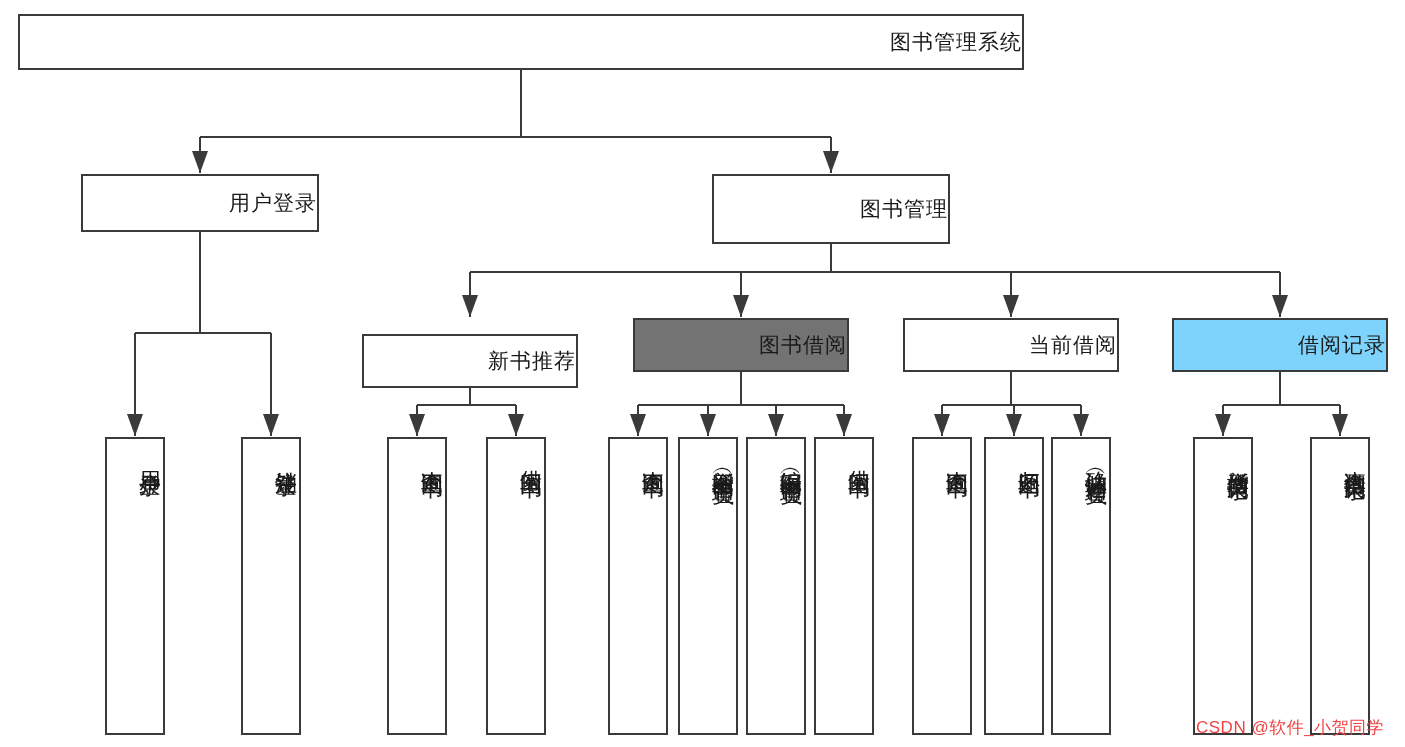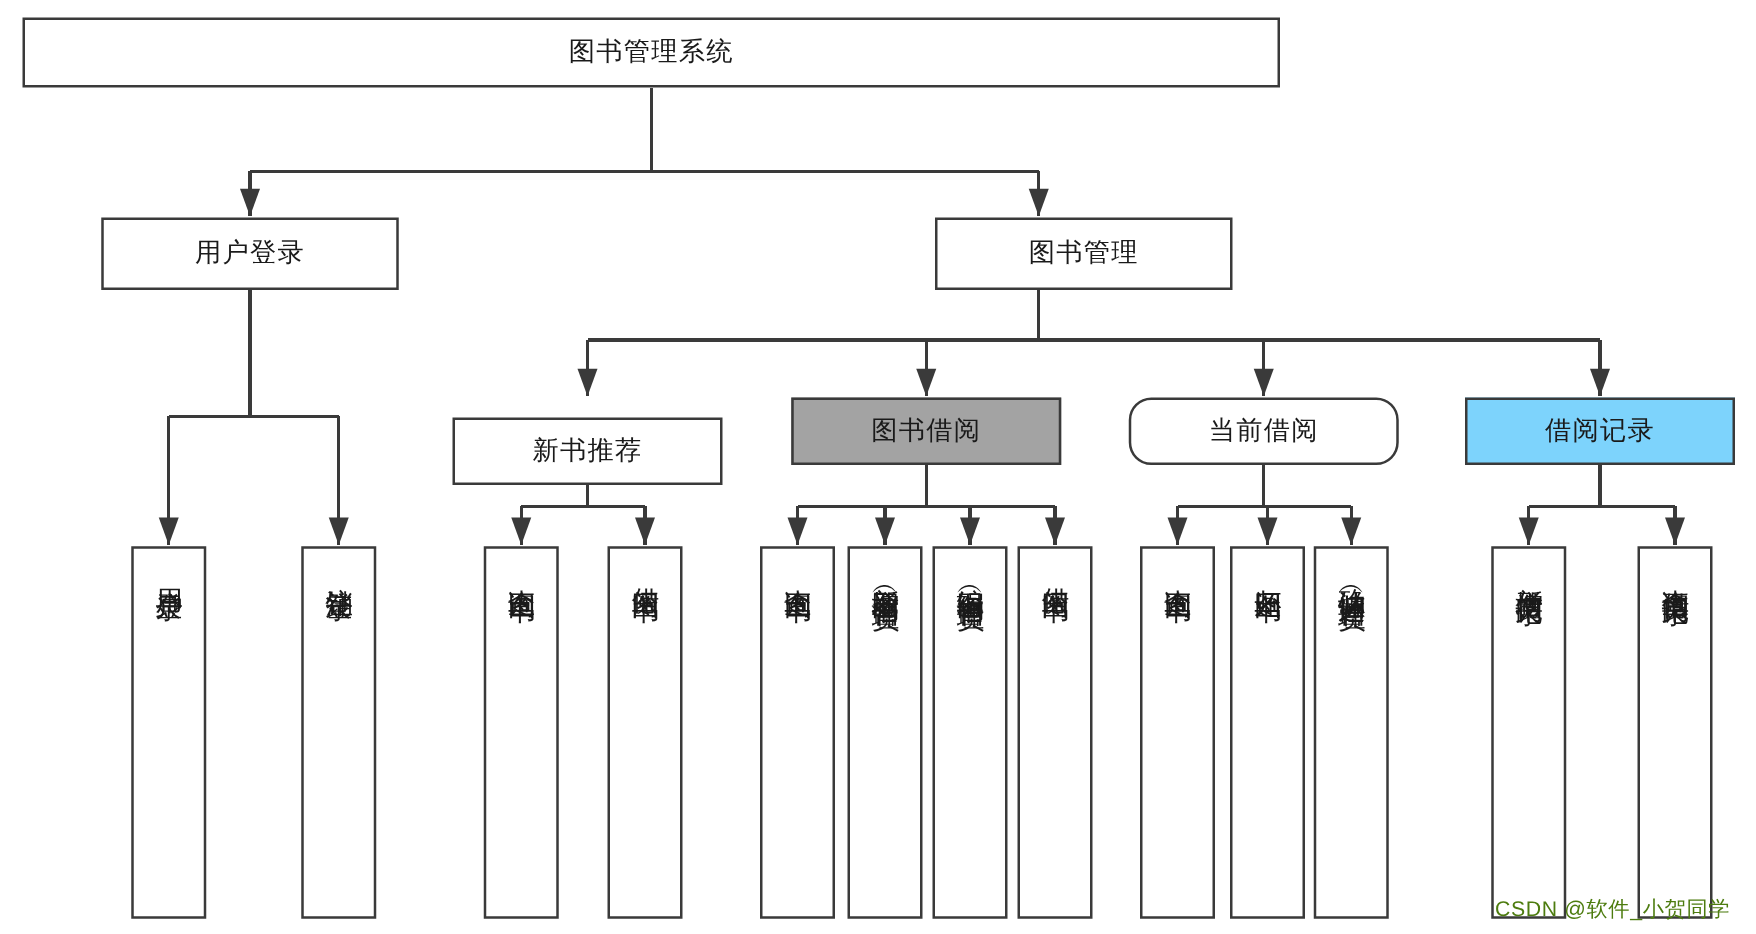--- a/index.html
+++ b/index.html
@@ -24,21 +24,21 @@
     width: 1405px;
     height: 747px;
   }
   .node {
     position: absolute;
     box-sizing: border-box;
     background: #ffffff;
     border: 2px solid #3a3a3a;
     display: flex;
     align-items: center;
-    justify-content: center;
+    justify-content: flex-end;
     color: #1a1a1a;
   }
   .node.horizontal {
     font-size: 21px;
     letter-spacing: 1px;
     line-height: 1.2;
   }
   .node.vertical {
     align-items: flex-start;
     padding-top: 14px;
@@ -48,21 +48,21 @@
     text-orientation: upright;
     font-size: 22px;
     line-height: 1.22;
     letter-spacing: 2px;
     white-space: nowrap;
     text-align: left;
   }
   .watermark {
     position: absolute;
     font-size: 17px;
-    color: #4d7c0f;
+    color: #ef4444;
     white-space: nowrap;
     letter-spacing: 0.5px;
     pointer-events: none;
   }
 </style>
 </head>
 <body>
 
 <div id="canvas">
   <svg id="wires" viewBox="0 0 1405 747" xmlns="http://www.w3.org/2000/svg">
@@ -119,30 +119,30 @@
       <line x1="1340" y1="405" x2="1340" y2="436" stroke="#3a3a3a" stroke-width="2.6" shape-rendering="crispEdges"></line>
       <polygon points="1332,414 1348,414 1340,436" fill="#3a3a3a"></polygon>
     </svg>
   <div id="nodes">
       <div class="node horizontal" style="left: 18px; top: 14px; width: 1006px; height: 56px; border-color: rgb(58, 58, 58); background: rgb(255, 255, 255); color: rgb(26, 26, 26);">
         <span>图书管理系统</span>
       </div>
       <div class="node horizontal" style="left: 81px; top: 174px; width: 238px; height: 58px; border-color: rgb(58, 58, 58); background: rgb(255, 255, 255); color: rgb(26, 26, 26);">
         <span>用户登录</span>
       </div>
-      <div class="node horizontal" style="left: 712px; top: 174px; width: 238px; height: 58px; border-color: rgb(58, 58, 58); background: rgb(255, 255, 255); color: rgb(26, 26, 26); margin-left: 36px;">
+      <div class="node horizontal" style="left: 712px; top: 174px; width: 238px; height: 70px; border-color: rgb(58, 58, 58); background: rgb(255, 255, 255); color: rgb(26, 26, 26);">
         <span>图书管理</span>
       </div>
       <div class="node horizontal" style="left: 362px; top: 318px; width: 216px; height: 54px; border-color: rgb(58, 58, 58); background: rgb(255, 255, 255); color: rgb(26, 26, 26); margin-top: 16px;">
         <span>新书推荐</span>
       </div>
-      <div class="node horizontal" style="left: 633px; top: 318px; width: 216px; height: 54px; border-color: rgb(58, 58, 58); background: #a3a3a3; color: rgb(26, 26, 26);">
+      <div class="node horizontal" style="left: 633px; top: 318px; width: 216px; height: 54px; border-color: rgb(58, 58, 58); background: #737373; color: rgb(26, 26, 26);">
         <span>图书借阅</span>
       </div>
-      <div class="node horizontal" style="left: 903px; top: 318px; width: 216px; height: 54px; border-color: rgb(58, 58, 58); background: rgb(255, 255, 255); color: rgb(26, 26, 26); border-radius: 18px;">
+      <div class="node horizontal" style="left: 903px; top: 318px; width: 216px; height: 54px; border-color: rgb(58, 58, 58); background: rgb(255, 255, 255); color: rgb(26, 26, 26);">
         <span>当前借阅</span>
       </div>
       <div class="node horizontal" style="left: 1172px; top: 318px; width: 216px; height: 54px; border-color: rgb(58, 58, 58); background: #7dd3fc; color: rgb(26, 26, 26);">
         <span>借阅记录</span>
       </div>
       <div class="node vertical" style="left: 105px; top: 437px; width: 60px; height: 298px; border-color: rgb(58, 58, 58); background: rgb(255, 255, 255); color: rgb(26, 26, 26);">
         <span class="vlabel">用户登录</span>
       </div>
       <div class="node vertical" style="left: 241px; top: 437px; width: 60px; height: 298px; border-color: rgb(58, 58, 58); background: rgb(255, 255, 255); color: rgb(26, 26, 26);">
         <span class="vlabel">注销登录</span>

